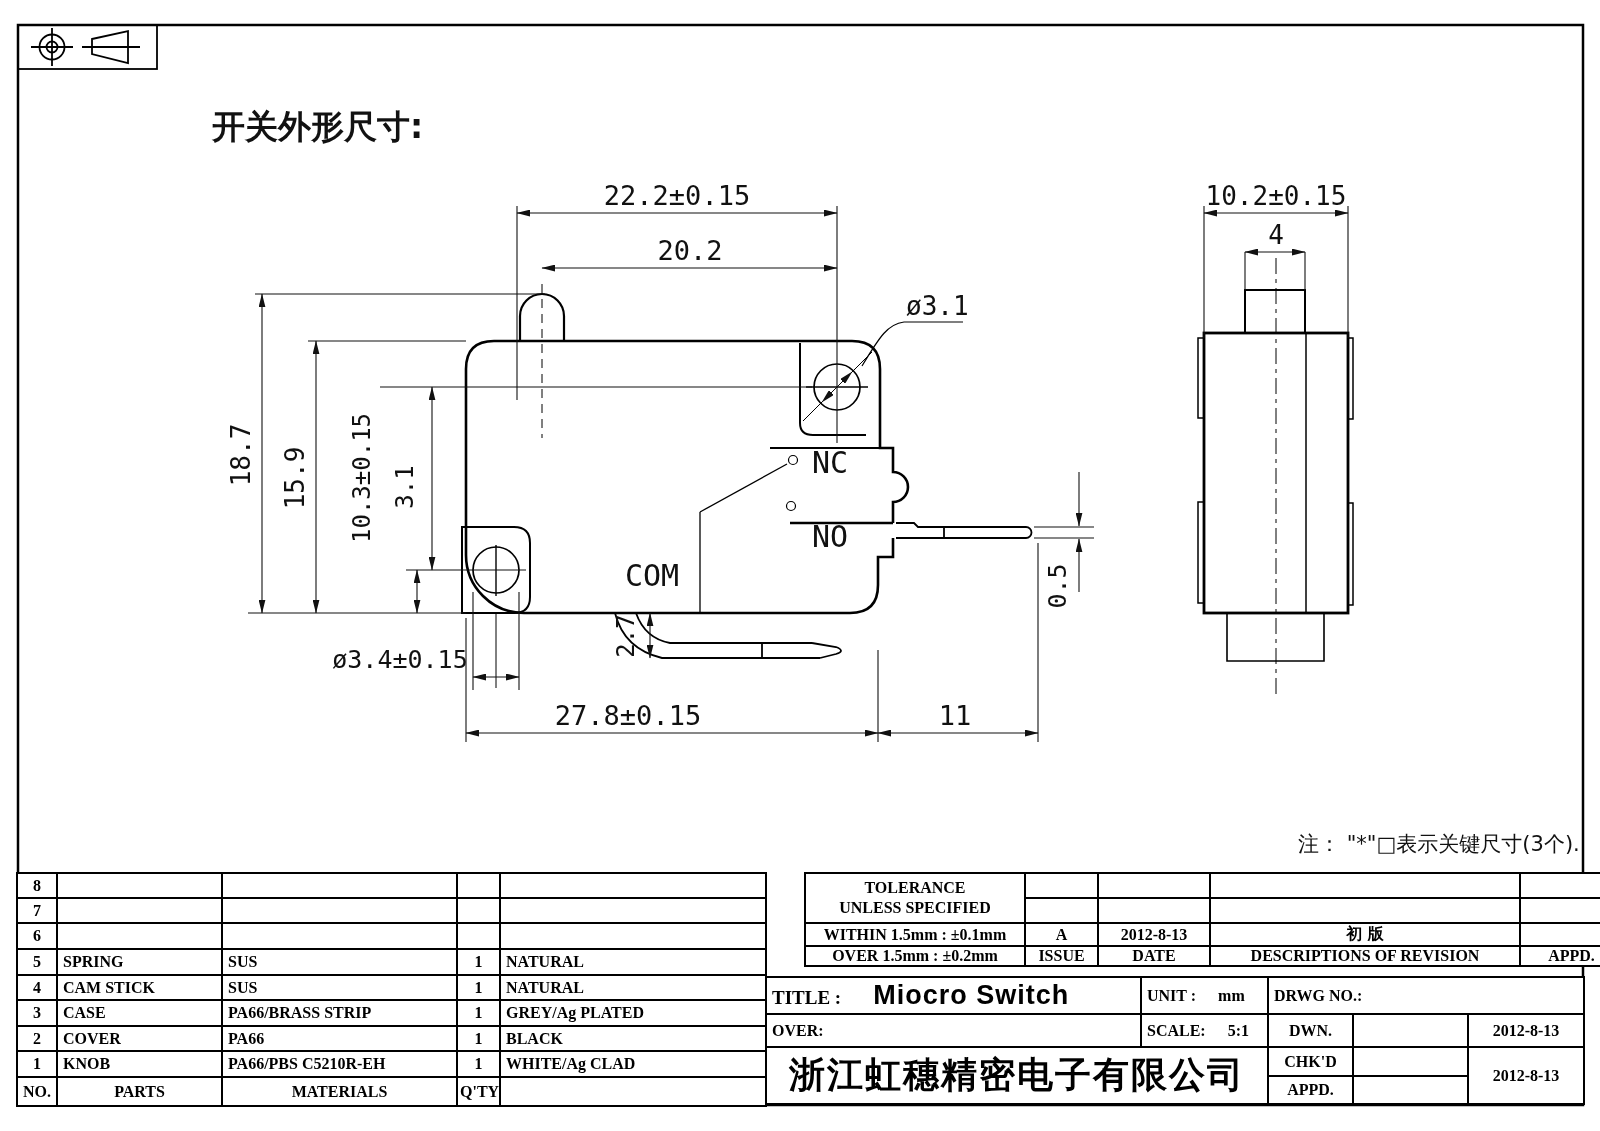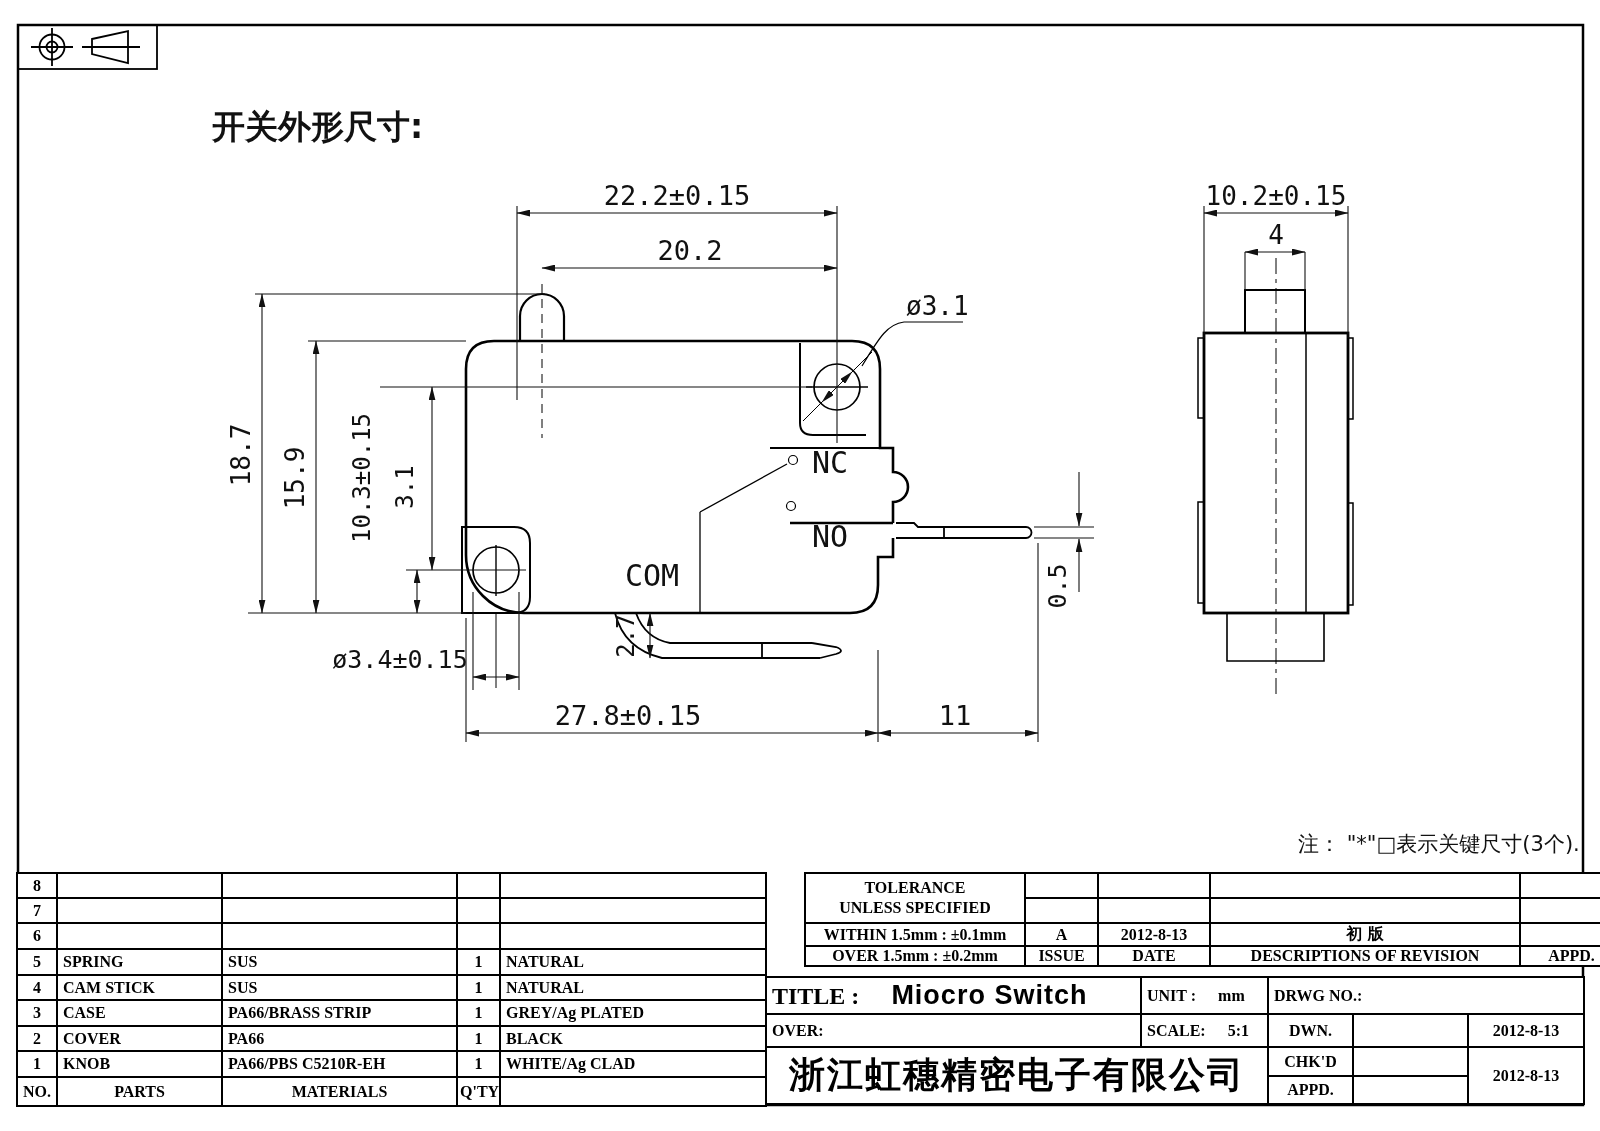--- a/index.html
+++ b/index.html
@@ -4,21 +4,21 @@
 <style>
   html,body{margin:0;padding:0;background:#fff;}
   body{width:1600px;height:1131px;position:relative;font-family:"Liberation Serif",serif;color:#000;overflow:hidden;}
   svg text{fill:#111;}
   .dimtext{font-family:"DejaVu Sans Mono",monospace;}
   .cjk{font-family:"DejaVu Sans",sans-serif;}
   table{border-collapse:collapse;position:absolute;table-layout:fixed;background:#fff;}
   td{border:2px solid #000;padding:0 5px;font-weight:bold;font-size:16px;white-space:nowrap;overflow:hidden;vertical-align:middle;}
   td.ctr{text-align:center;padding:0 2px;}
   .tolcell{text-align:center;line-height:1.25;font-size:16px;}
-  .titlelabel{font-size:24px;}
+  .titlelabel{font-size:19px;}
   .titlevalue{font-family:"Liberation Sans",sans-serif;font-size:27px;font-weight:bold;margin-left:28px;letter-spacing:1px;}
   .unitgap{margin-left:18px;}
   .company{font-family:"Liberation Sans",sans-serif;font-size:36px;font-weight:bold;text-align:center;letter-spacing:2px;}
   .smallhead{font-size:16px;}
 </style>
 </head>
 <body>
 
 <svg width="1600" height="1131" viewBox="0 0 1600 1131" style="position:absolute;left:0;top:0;">
   <defs>

